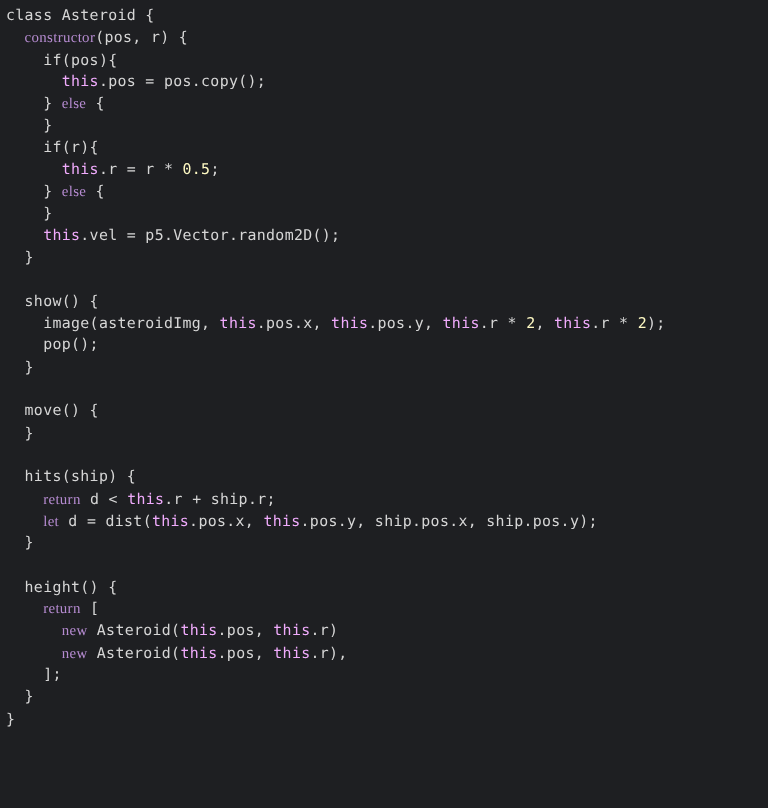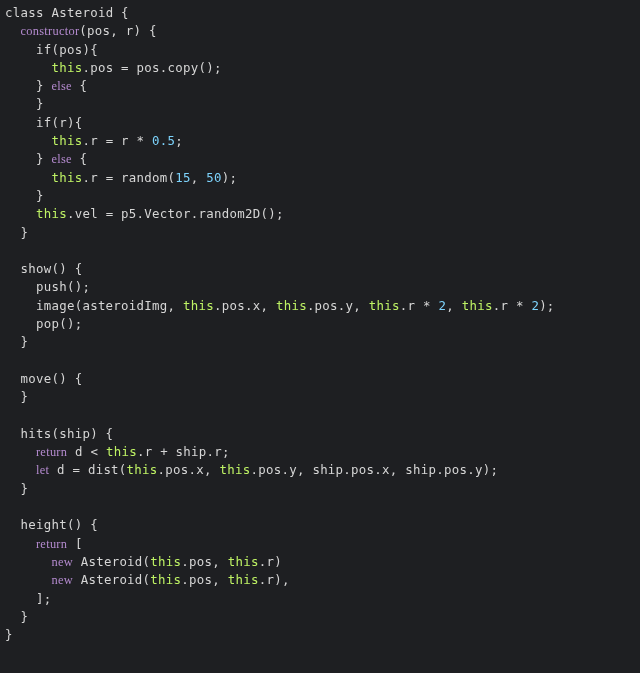--- a/index.html
+++ b/index.html
@@ -25,47 +25,45 @@
     height: 18.3px;
     line-height: 18.3px;
     font-size: 12.4px;
     letter-spacing: 0.28px;
     white-space: pre;
     padding-left: 5px;
     color: #d6d6d6;
   }
   .tok-default { color: #d6d6d6; }
   .tok-keyword { color: #b58bd0; font-family: Liberation Serif, serif; }
-  .tok-this    { color: #bef264; }
-  .tok-number  { color: #7dd3fc; text-align: center; }
+  .tok-this    { color: #f0abfc; }
+  .tok-number  { color: #fef9c3; text-align: center; }
   .tok-class   { color: #d6d6d6; }
   .tok-punct   { color: #d6d6d6; }
   .tok-blank   { color: transparent; }
 </style>
 </head>
 <body>
 
 <div id="editor">
   <div id="code-area">
       <div class="code-line"><span class="tok-default">class</span><span class="tok-default"> </span><span class="tok-class">Asteroid</span><span class="tok-punct"> {</span></div>
       <div class="code-line"><span class="tok-default">  </span><span class="tok-keyword">constructor</span><span class="tok-punct">(pos, r) {</span></div>
       <div class="code-line"><span class="tok-default">    if(pos){</span></div>
       <div class="code-line"><span class="tok-default">      </span><span class="tok-this">this</span><span class="tok-default">.pos = pos.copy();</span></div>
       <div class="code-line"><span class="tok-default">    } </span><span class="tok-keyword">else</span><span class="tok-default"> {</span></div>
       <div class="code-line"><span class="tok-default">    }</span></div>
       <div class="code-line"><span class="tok-default">    if(r){</span></div>
       <div class="code-line"><span class="tok-default">      </span><span class="tok-this">this</span><span class="tok-default">.r = r * </span><span class="tok-number">0.5</span><span class="tok-default">;</span></div>
       <div class="code-line"><span class="tok-default">    } </span><span class="tok-keyword">else</span><span class="tok-default"> {</span></div>
-      <div class="code-line"><span class="tok-default">      </span><span class="tok-this">this</span><span class="tok-default">.r = random(</span><span class="tok-number">15</span><span class="tok-default">, </span><span class="tok-number">50</span><span class="tok-default">);</span></div>
       <div class="code-line"><span class="tok-default">    }</span></div>
       <div class="code-line"><span class="tok-default">    </span><span class="tok-this">this</span><span class="tok-default">.vel = p5.Vector.random2D();</span></div>
       <div class="code-line"><span class="tok-default">  }</span></div>
       <div class="code-line"><span class="tok-blank"> </span></div>
       <div class="code-line"><span class="tok-default">  show() {</span></div>
-      <div class="code-line"><span class="tok-default">    push();</span></div>
       <div class="code-line"><span class="tok-default">    image(asteroidImg, </span><span class="tok-this">this</span><span class="tok-default">.pos.x, </span><span class="tok-this">this</span><span class="tok-default">.pos.y, </span><span class="tok-this">this</span><span class="tok-default">.r * </span><span class="tok-number">2</span><span class="tok-default">, </span><span class="tok-this">this</span><span class="tok-default">.r * </span><span class="tok-number">2</span><span class="tok-default">);</span></div>
       <div class="code-line"><span class="tok-default">    pop();</span></div>
       <div class="code-line"><span class="tok-default">  }</span></div>
       <div class="code-line"><span class="tok-blank"> </span></div>
       <div class="code-line"><span class="tok-default">  move() {</span></div>
       <div class="code-line"><span class="tok-default">  }</span></div>
       <div class="code-line"><span class="tok-blank"> </span></div>
       <div class="code-line"><span class="tok-default">  hits(ship) {</span></div>
       <div class="code-line"><span class="tok-default">    </span><span class="tok-keyword">return</span><span class="tok-default"> d &lt; </span><span class="tok-this">this</span><span class="tok-default">.r + ship.r;</span></div>
       <div class="code-line"><span class="tok-default">    </span><span class="tok-keyword">let</span><span class="tok-default"> d = dist(</span><span class="tok-this">this</span><span class="tok-default">.pos.x, </span><span class="tok-this">this</span><span class="tok-default">.pos.y, ship.pos.x, ship.pos.y);</span></div>

